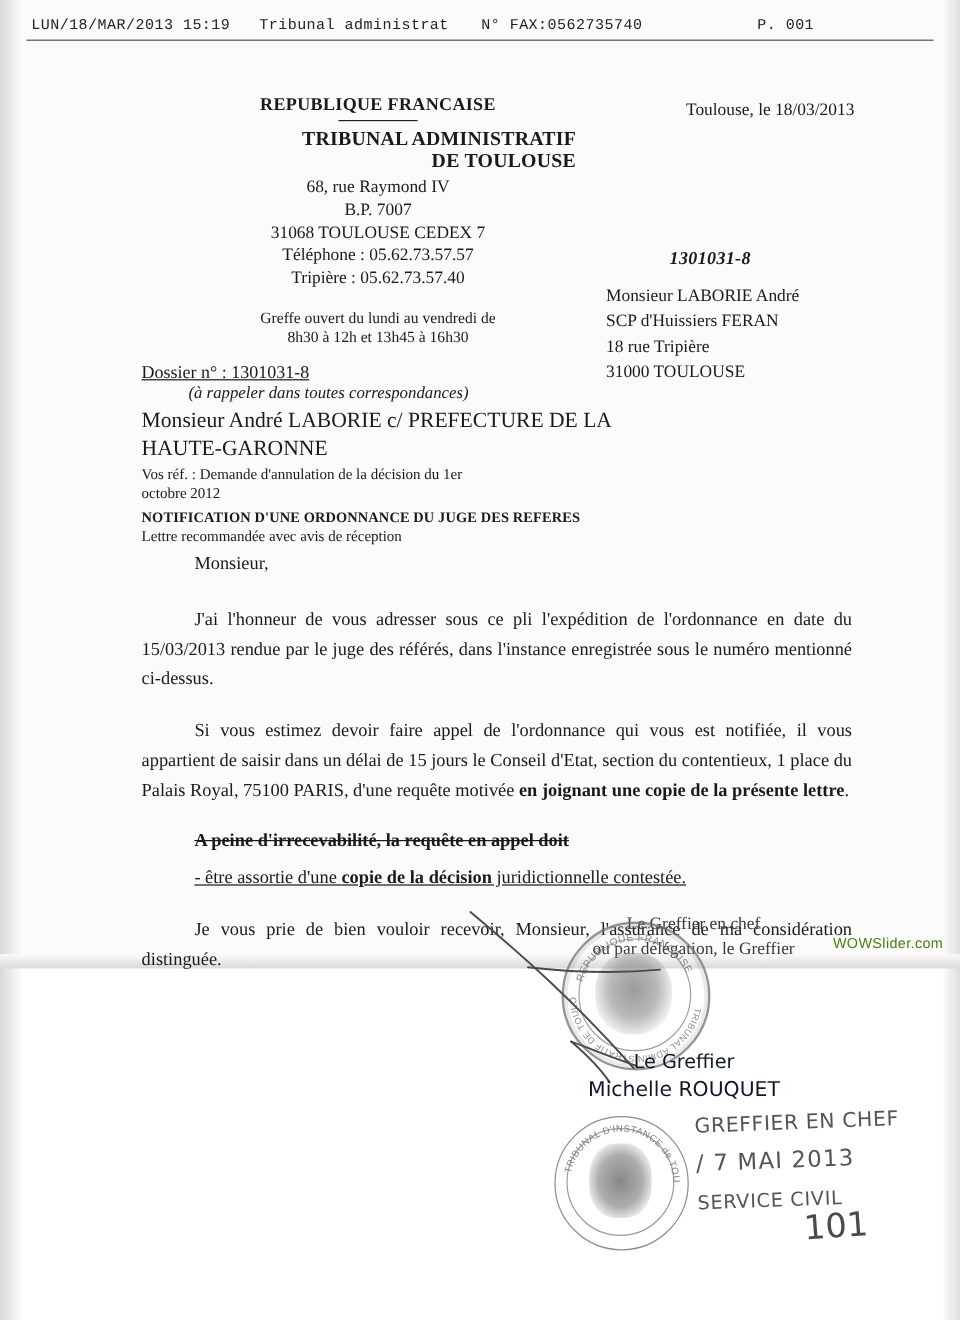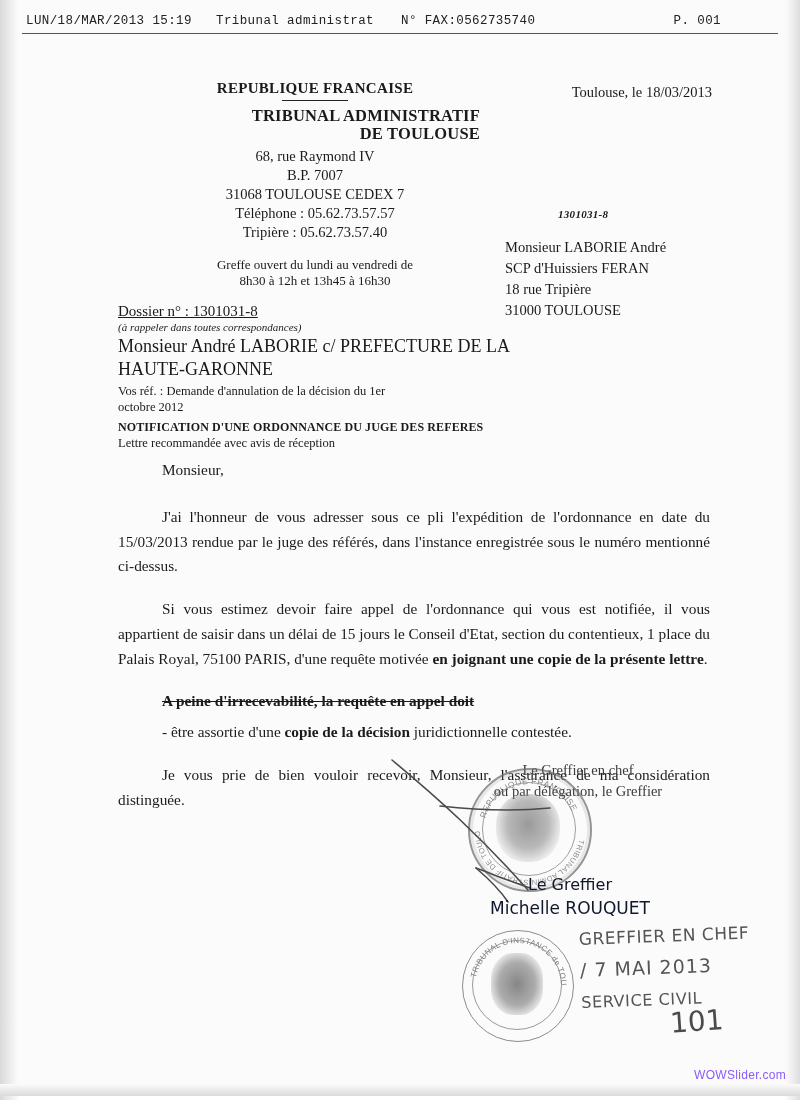--- a/index.html
+++ b/index.html
@@ -12,21 +12,21 @@
     height: 1100px;
     position: relative;
     font-family: "Liberation Serif", serif;
     color: #1a1a1a;
     overflow: hidden;
   }
   .page {
     position: absolute;
     left: 0; top: 0;
     width: 800px;
-    height: 1096px;
+    height: 807px;
     background: #fbfbfb;
   }
   
   .scan-edge-left {
     position: absolute;
     left: 0; top: 0;
     width: 18px; height: 1100px;
     background: linear-gradient(to right, #d9d9d9, #fbfbfb);
   }
   .scan-edge-right {
@@ -50,21 +50,21 @@
     width: 720px;
     font-family: "Liberation Mono", monospace;
     font-size: 12.5px;
     letter-spacing: 0.4px;
     color: #222;
     display: flex;
   }
   .fax-header .fh-date { width: 190px; }
   .fax-header .fh-org  { width: 185px; }
   .fax-header .fh-fax  { width: 230px; }
-  .fax-header .fh-page { width: 90px; text-align: right; }
+  .fax-header .fh-page { width: 90px; text-align: left; }
 
   .hr-top {
     position: absolute;
     left: 22px;
     top: 33px;
     width: 756px;
     border-top: 1px solid #555;
   }
 
   
@@ -109,21 +109,21 @@
     right: 88px;
     top: 84px;
     font-size: 14.5px;
   }
 
   
   .ref-small {
     position: absolute;
     left: 558px;
     top: 208px;
-    font-size: 11px;
+    font-size: 15px;
     font-style: italic;
     font-weight: bold;
     letter-spacing: 0.3px;
   }
   .recipient {
     position: absolute;
     left: 505px;
     top: 237px;
     font-size: 14.5px;
     line-height: 1.45;
@@ -135,23 +135,24 @@
     position: absolute;
     left: 118px;
     top: 303px;
     width: 400px;
   }
   .dossier .d-num {
     font-size: 15px;
     text-decoration: underline;
   }
   .dossier .d-note {
-    font-size: 11px;
+    font-size: 14px;
     font-style: italic;
     margin-top: 1px;
+    margin-left: 39px;
   }
   .dossier .d-party {
     font-size: 18px;
     line-height: 1.25;
     margin-top: 2px;
   }
   .dossier .d-vosref {
     font-size: 12.5px;
     line-height: 1.25;
     margin-top: 4px;
@@ -182,21 +183,21 @@
   .body-text p.indent { text-indent: 44px; }
   .salut { text-indent: 44px; margin-bottom: 22px !important; }
   .bold { font-weight: bold; }
   .strike-line {
     position: relative;
   }
   .strike-line .struck {
     font-weight: bold;
     text-decoration: line-through;
   }
-  .dash-item { text-indent: 44px; }
+  .dash-item { text-indent: 44px; text-decoration: underline; }
 
   
   .sig-block {
     position: absolute;
     left: 448px;
     top: 760px;
     width: 260px;
     text-align: center;
     font-size: 14.5px;
     line-height: 1.45;
@@ -306,21 +307,21 @@
     color: #4b4b4b;
     transform: rotate(-4deg);
   }
 
   .watermark {
     position: absolute;
     right: 14px;
     bottom: 14px;
     font-family: "Liberation Sans", sans-serif;
     font-size: 12px;
-    color: #8b5cf6;
+    color: #4d7c0f;
     letter-spacing: 0.3px;
   }
 </style>
 </head>
 <body>
 
 <div class="page">
 
   <div class="scan-edge-left"></div>
   <div class="scan-edge-right"></div>

